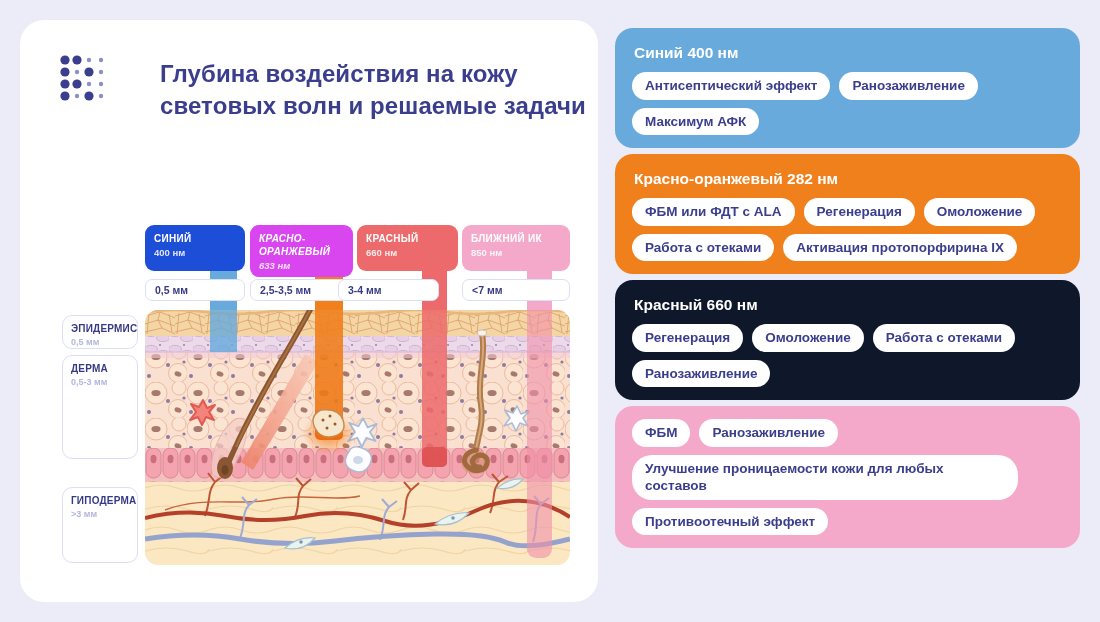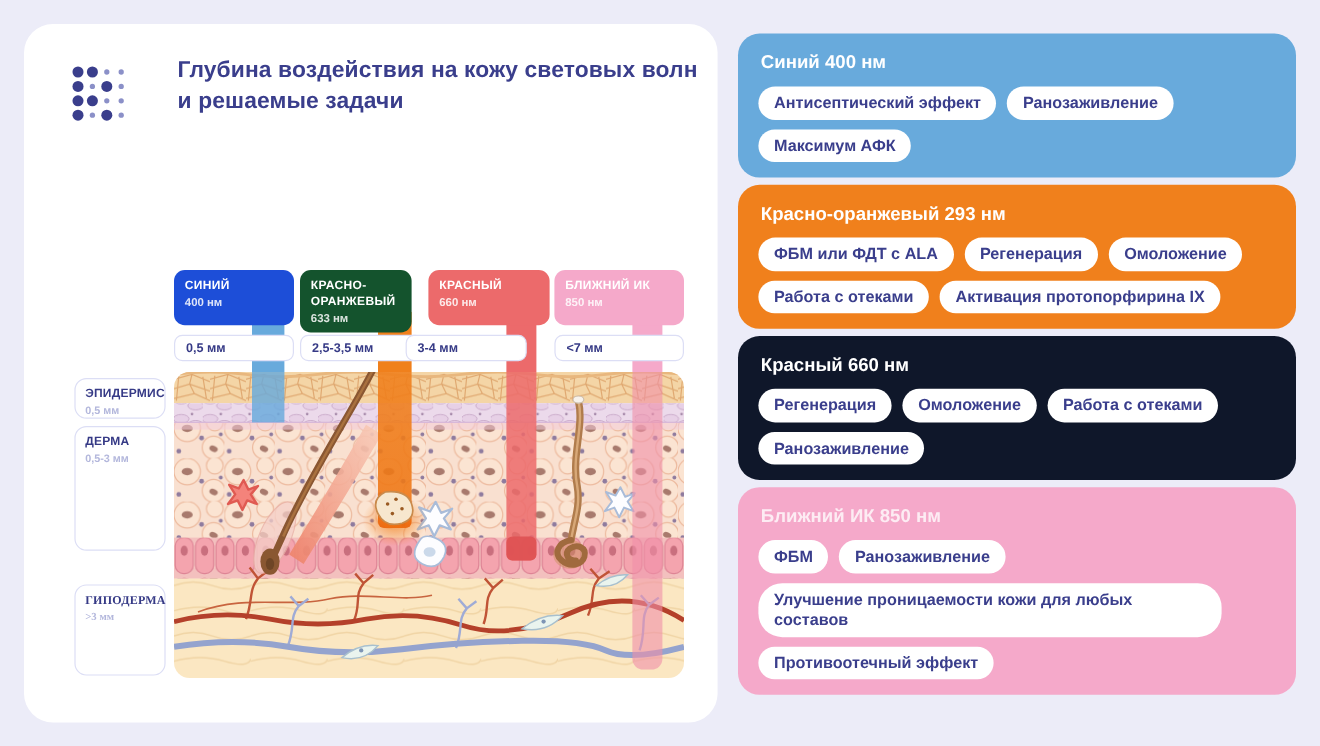--- a/index.html
+++ b/index.html
@@ -10,32 +10,32 @@
     position:relative;overflow:hidden;
   }
   
   .panel{
     position:absolute;left:20px;top:20px;width:578px;height:582px;
     background:#ffffff;border-radius:24px;
   }
   .logo{position:absolute;left:38px;top:33px;}
   .page-title{
     position:absolute;left:128px;top:26px;width:440px;
-    margin:0;font-size:19px;font-weight:700;line-height:1.35;
+    margin:12px;font-size:24px;font-weight:700;line-height:1.35;
     color:#3A3E8C;letter-spacing:.1px;
   }
   
   .wl-head{
     position:absolute;top:205px;border-radius:9px;color:#fff;
     padding:7px 9px;box-sizing:border-box;z-index:3;
   }
   .wl-name{font-size:10px;font-weight:700;letter-spacing:.3px;line-height:1.3;}
   .wl-nm{font-size:9.5px;font-weight:600;opacity:.85;margin-top:2px;}
   .wl0{left:125px;width:100px;height:46px;background:#1d4ed8;}
-  .wl1{left:230px;width:93px;height:52px;background:#14532d;}
+  .wl1{left:230px;width:103px;height:52px;background:#d946ef;font-style:italic;}
   .wl2{left:337px;width:101px;height:46px;background:#EC6A6B;}
   .wl3{left:442px;width:108px;height:46px;background:#F5A9CA;}
   
   .depth-box{
     position:absolute;top:259px;height:22px;z-index:4;
     background:#fff;border:1.5px solid #DCDEF5;border-radius:7px;
     box-sizing:border-box;display:flex;align-items:center;padding:0 9px;
     font-size:10.5px;font-weight:700;color:#363A86;
   }
   .d0{left:125px;width:100px;}
@@ -49,21 +49,21 @@
   .s2{left:402px;width:25px;background:#EC6A6B;}
   .s3{left:507px;width:25px;background:#F5A9CA;}
   
   .layer-box{
     position:absolute;left:42px;width:76px;z-index:2;background:#fff;
     border:1.5px solid #DCDEF5;border-radius:10px;box-sizing:border-box;
     padding:7px 8px;
   }
   .lb0{top:295px;height:34px;}
   .lb1{top:335px;height:104px;}
-  .lb2{top:467px;height:76px;font-family:Liberation Serif, serif;}
+  .lb2{top:467px;height:76px;}
   .layer-name{font-size:10px;font-weight:700;color:#363A86;letter-spacing:.2px;}
   .layer-range{font-size:9px;font-weight:600;color:#B3B7DC;margin-top:3px;}
   
   .skin{position:absolute;left:125px;top:290px;z-index:1;}
   
   .cards{
     position:absolute;left:615px;top:28px;width:465px;
     display:flex;flex-direction:column;gap:6px;
   }
   .card{border-radius:18px;padding:13px 17px;box-sizing:border-box;}
@@ -272,42 +272,41 @@
   <div class="card card-blue">
     <div class="card-title">Синий 400 нм</div>
     <div class="tags">
       <span class="tag">Антисептический эффект</span>
       <span class="tag">Ранозаживление</span>
       <span class="tag">Максимум АФК</span>
     </div>
   </div>
 
   <div class="card card-orange">
-    <div class="card-title">Красно-оранжевый 293 нм</div>
+    <div class="card-title">Красно-оранжевый 282 нм</div>
     <div class="tags">
       <span class="tag">ФБМ или ФДТ с ALA</span>
       <span class="tag">Регенерация</span>
       <span class="tag">Омоложение</span>
       <span class="tag">Работа с отеками</span>
       <span class="tag">Активация протопорфирина IX</span>
     </div>
   </div>
 
   <div class="card card-red">
     <div class="card-title">Красный 660 нм</div>
     <div class="tags">
       <span class="tag">Регенерация</span>
       <span class="tag">Омоложение</span>
       <span class="tag">Работа с отеками</span>
       <span class="tag">Ранозаживление</span>
     </div>
   </div>
 
   <div class="card card-pink">
-    <div class="card-title">Ближний ИК 850 нм</div>
     <div class="tags">
       <span class="tag">ФБМ</span>
       <span class="tag">Ранозаживление</span>
       <span class="tag tag-wide">Улучшение проницаемости кожи для любых составов</span>
       <span class="tag">Противоотечный эффект</span>
     </div>
   </div>
 
 </aside>
 

